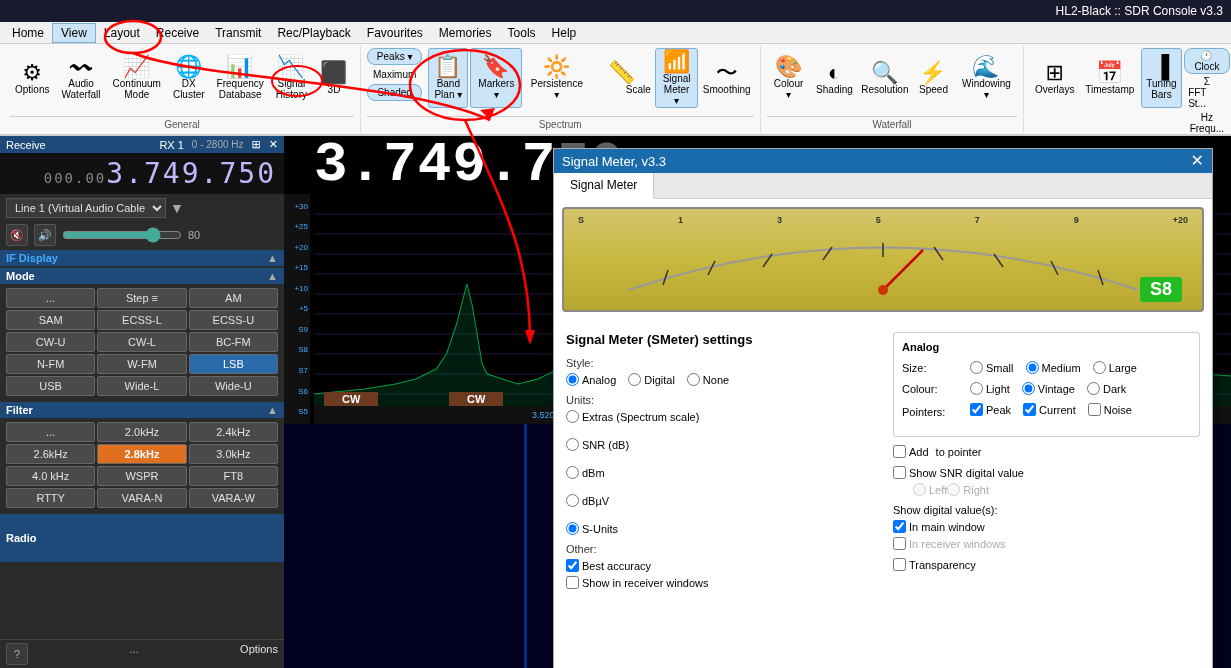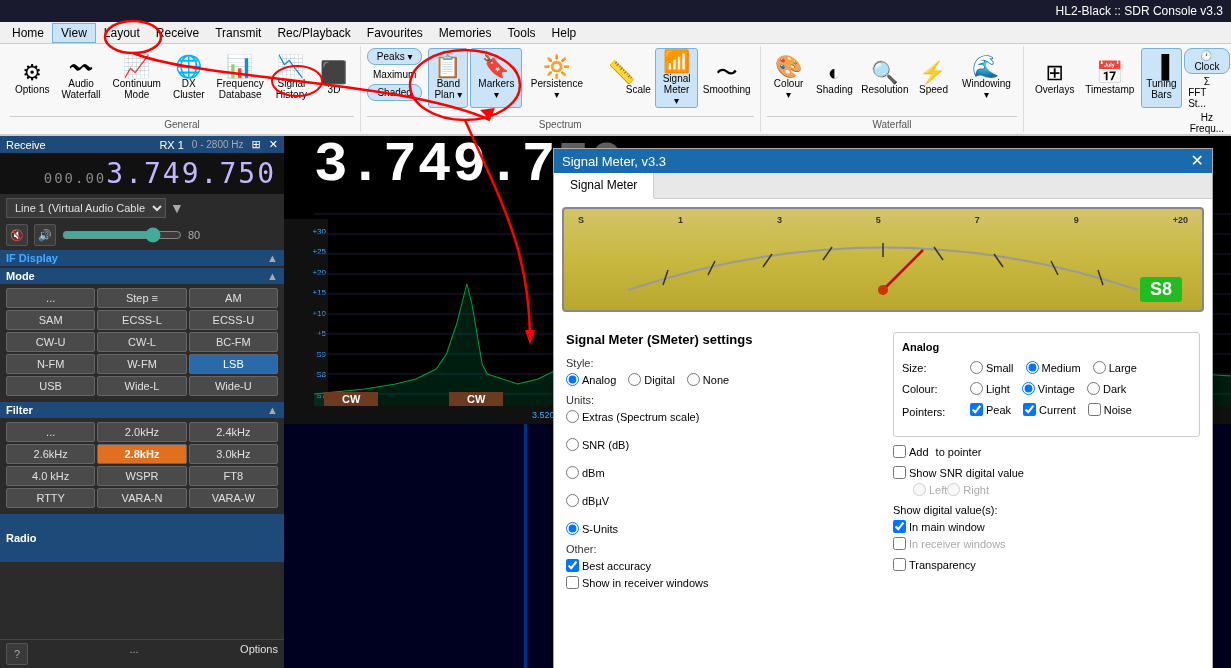--- a/index.html
+++ b/index.html
@@ -313,21 +313,21 @@
 
 <div class="spectrum-area">
 
   <div style="position:absolute;top:0;left:30px;right:0;height:58px;background:#000;display:flex;align-items:center;overflow:hidden;">
     <span style="font-size:56px;font-family:'Courier New',monospace;color:white;font-weight:bold;letter-spacing:1px;line-height:1;">3.749.7</span>
       <span style="font-size:56px;font-family:'Courier New',monospace;color:#666;font-weight:bold;line-height:1;">50</span>
   </div>
 
   <div style="position:absolute;top:58px;left:0;right:0;height:230px;background:#000;overflow:hidden;">
 
-    <div style="position:absolute;left:0;top:0;width:44px;height:100%;background:#111;display:flex;flex-direction:column;justify-content:space-around;padding:2px 0;margin-top:25px;">
+    <div style="position:absolute;left:0;top:0;width:26px;height:100%;background:#111;display:flex;flex-direction:column;justify-content:space-around;padding:2px 0;">
       <span style="color:#4af;font-size:8px;text-align:right;padding-right:2px;">+30</span>
       <span style="color:#4af;font-size:8px;text-align:right;padding-right:2px;">+25</span>
       <span style="color:#4af;font-size:8px;text-align:right;padding-right:2px;">+20</span>
       <span style="color:#4af;font-size:8px;text-align:right;padding-right:2px;">+15</span>
       <span style="color:#4af;font-size:8px;text-align:right;padding-right:2px;">+10</span>
       <span style="color:#4af;font-size:8px;text-align:right;padding-right:2px;">+5</span>
       <span style="color:#4af;font-size:8px;text-align:right;padding-right:2px;">S9</span>
       <span style="color:#4af;font-size:8px;text-align:right;padding-right:2px;">S8</span>
       <span style="color:#4af;font-size:8px;text-align:right;padding-right:2px;">S7</span>
       <span style="color:#4af;font-size:8px;text-align:right;padding-right:2px;">S6</span>

